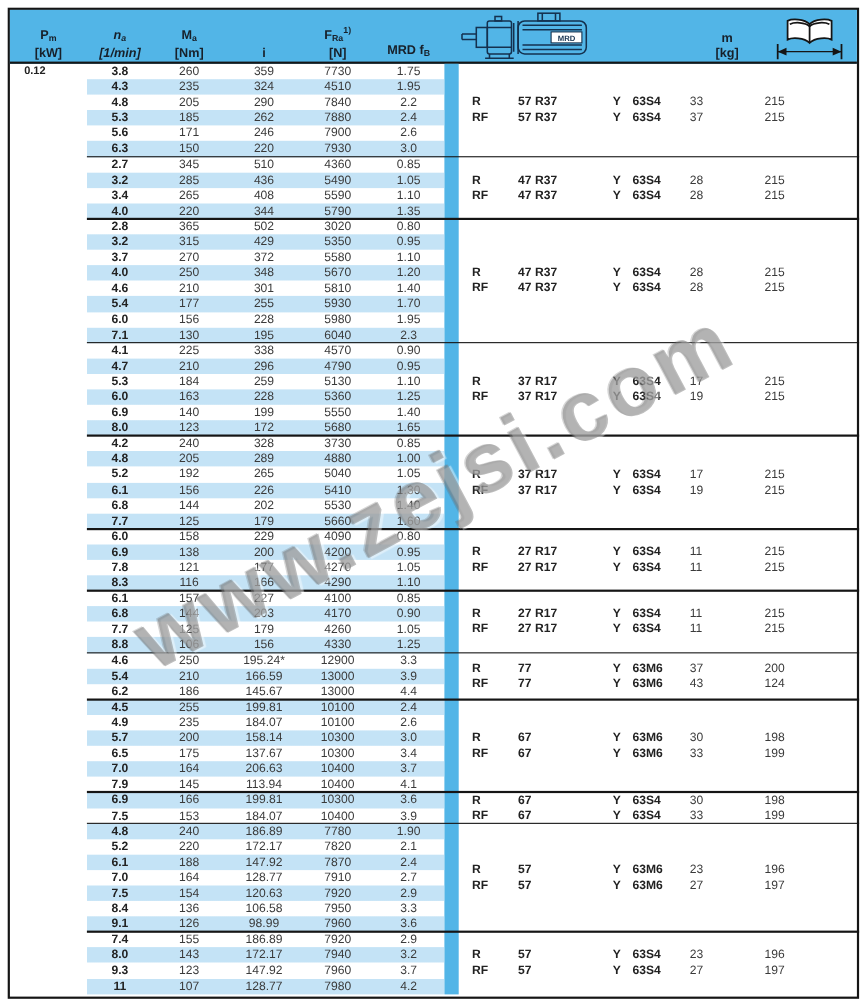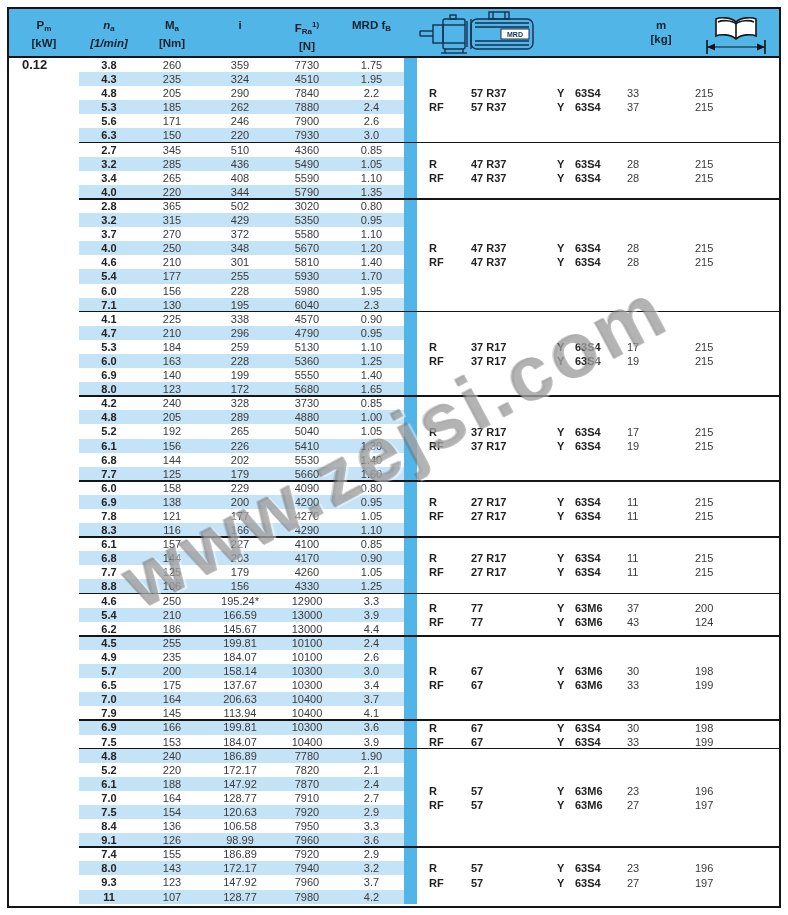--- a/index.html
+++ b/index.html
@@ -7,21 +7,21 @@
               font-family:"Liberation Sans", sans-serif; color:#333;
               overflow:hidden; position:relative; }
 
   .catalog-table { position:absolute; left:7px; top:7px; width:774px; height:901px;
                    border:2px solid #151515; background:#fff; }
 
   
   .thead { position:relative; height:49px; background:#52b5e7;
            border-bottom:2px solid #151515; color:#17202a; font-weight:bold; }
   .hcell { position:absolute; top:0; height:100%; display:flex; flex-direction:column;
-           justify-content:flex-start; align-items:center; padding-top:9px;
+           justify-content:flex-end; align-items:center; padding-top:9px;
            font-size:11.5px; line-height:14px; }
   .h-pm  { left:0;    width:70px; }
   .h-na  { left:70px; width:60px;font-style:italic; }
   .h-ma  { left:130px;width:66px; }
   .h-i   { left:196px;width:70px; }
   .h-fra { left:266px;width:64px; }
   .h-fb  { left:330px;width:65px; }
   .h-m   { left:618px;width:68px; }
   sub { font-size:8px; vertical-align:-2px; }
   sup { font-size:8px; vertical-align:5px; }
@@ -29,21 +29,21 @@
              display:flex; align-items:center; justify-content:center; }
   .h-book  { position:absolute; left:692px; top:5px; width:70px; height:40px;
              display:flex; align-items:center; justify-content:center; }
 
   
   .tbody { position:relative; height:846px; font-size:11px; }
   .band  { position:absolute; left:395px; top:0; bottom:0; width:13px;
            background:#52b5e7; z-index:1; }
   .pm-value { position:absolute; left:0; top:0; width:70px; height:14.1px;
               line-height:14.1px; padding-left:13px; font-weight:bold;
-              font-size:13px; color:#222; z-index:2; }
+              font-size:10px; color:#222; z-index:2; }
 
   .block { position:relative; z-index:2; }
   .block.has-line::before { content:""; position:absolute; left:70px; right:-2px;
            top:-1px; height:1.8px; background:#151515; z-index:6; }
 
   .row { display:grid; grid-template-columns:70px 60px 66px 70px 64px 65px;
          height:14.1px; align-items:center; }
   .row.alt { background:linear-gradient(to right,
               transparent 0 70px, #c4e3f6 70px 395px, transparent 395px); }
   .cell { text-align:center; line-height:14.1px; color:#3a3a3a; }

